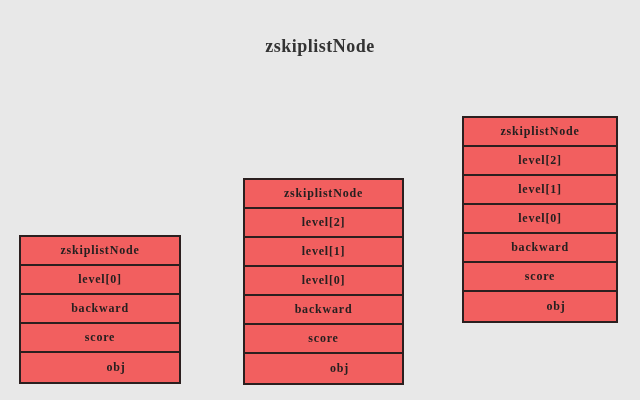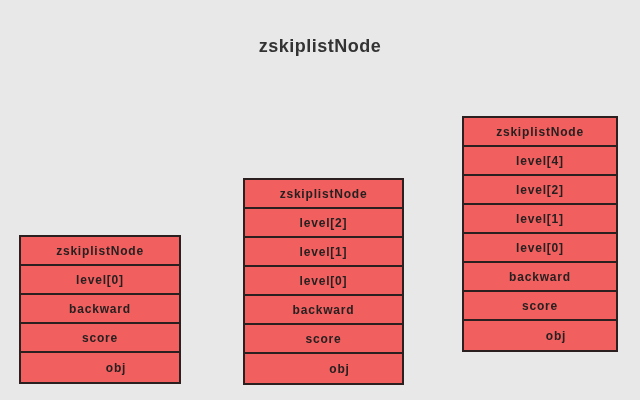--- a/index.html
+++ b/index.html
@@ -7,20 +7,21 @@
     padding: 0;
     background: #e8e8e8;
     font-family: "Liberation Sans", "DejaVu Sans", sans-serif;
   }
   .stage {
     position: relative;
     width: 640px;
     height: 400px;
     background: var(--bg, #e8e8e8);
     overflow: hidden;
+    font-family: Liberation Serif, serif;
   }
   .title {
     position: absolute;
     top: 36px;
     left: 0;
     width: 100%;
     margin: 0;
     text-align: center;
     font-size: 18px;
     font-weight: bold;
@@ -73,21 +74,20 @@
     <div class="row">level[2]</div>
     <div class="row">level[1]</div>
     <div class="row">level[0]</div>
     <div class="row">backward</div>
     <div class="row">score</div>
     <div class="row">obj</div>
   </div>
 
   <div class="node node-right">
     <div class="row">zskiplistNode</div>
-    <div class="row">level[4]</div>
     <div class="row">level[2]</div>
     <div class="row">level[1]</div>
     <div class="row">level[0]</div>
     <div class="row">backward</div>
     <div class="row">score</div>
     <div class="row">obj</div>
   </div>
 
 </div>
 

